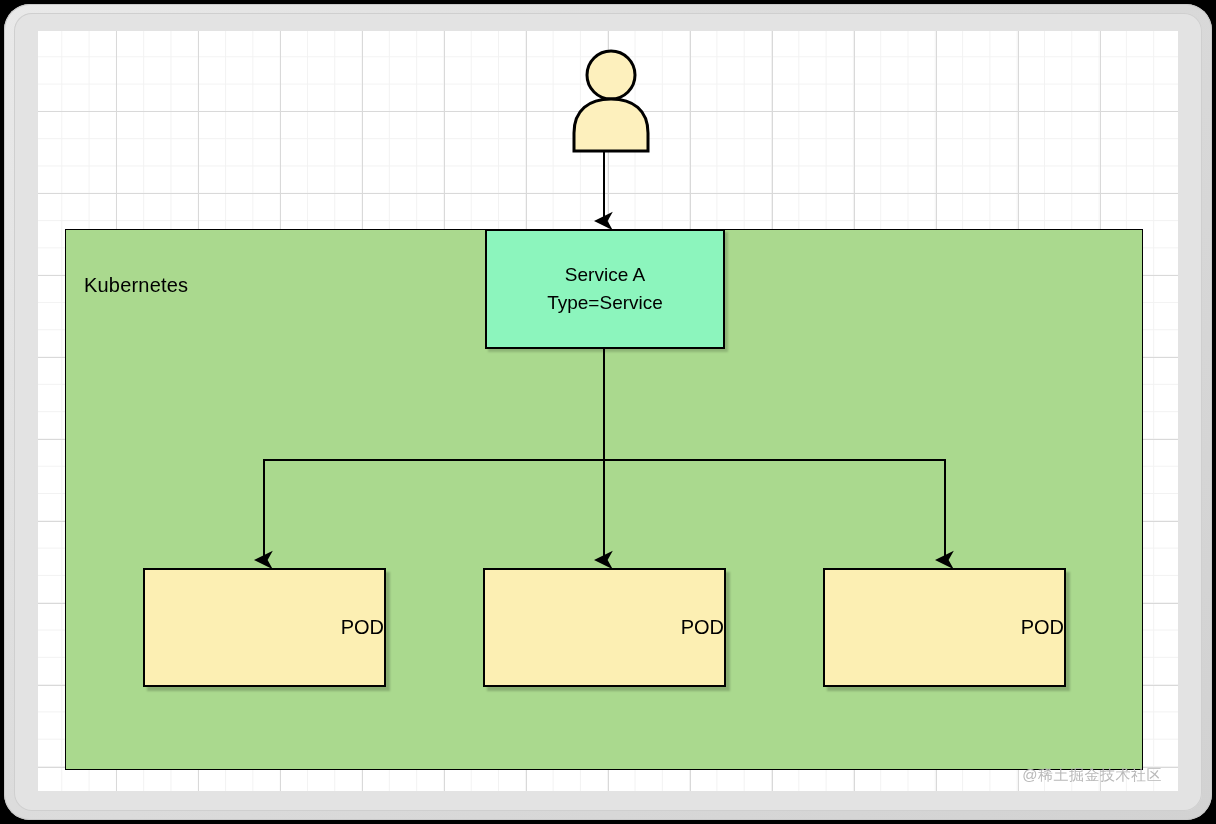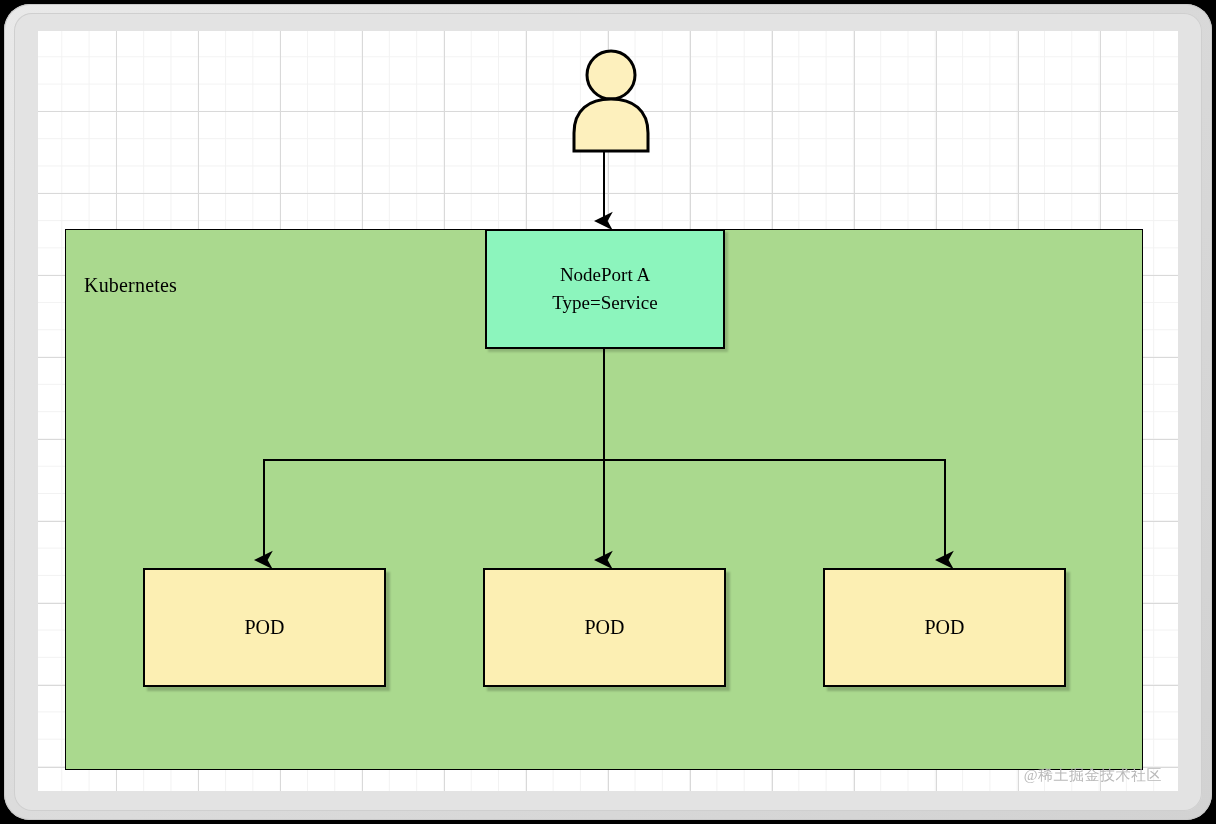--- a/index.html
+++ b/index.html
@@ -16,21 +16,20 @@
   }
 
   
   #frame {
     position: absolute;
     left: 0;
     top: 0;
     width: 1216px;
     height: 824px;
     background: #000000;
-    font-family: Liberation Serif, serif;
   }
   .bezel-outer {
     position: absolute;
     left: 4px;
     top: 4px;
     width: 1208px;
     height: 816px;
     border-radius: 26px;
     background: linear-gradient(135deg, #e9e9e9 0%, #dcdcdc 40%, #d2d2d2 100%);
     box-shadow: inset 0 0 0 1px #c9c9c9;
@@ -107,20 +106,21 @@
     box-shadow: 3px 3px 2px rgba(0,0,0,0.16);
     z-index: 4;
   }
 
   .pod-box {
     width: 243px;
     height: 119px;
     font-size: 20px;
     box-shadow: 4px 4px 2px rgba(0,0,0,0.20);
     z-index: 4;
+    justify-content: flex-end;
   }
   #pod-1 { left: 105px; top: 537px; }
   #pod-2 { left: 445px; top: 537px; }
   #pod-3 { left: 785px; top: 537px; }
 
   
   #actor {
     position: absolute;
     left: 528px;
     top: 18px;
@@ -184,21 +184,21 @@
 
     <div id="actor">
       <svg width="90" height="120" viewBox="0 0 90 120">
         <circle cx="45" cy="26" r="24" fill="#fdf0bd" stroke="#000000" stroke-width="3"></circle>
         <path d="M 8 102 L 8 84 C 8 61 23 50 45 50 C 67 50 82 61 82 84 L 82 102 Z" fill="#fdf0bd" stroke="#000000" stroke-width="3"></path>
       </svg>
     </div>
 
     <div id="service-box" class="node" style="background:#8cf5bd">
       <div>
-        <div>NodePort A</div>
+        <div>Service A</div>
         <div>Type=Service</div>
       </div>
     </div>
 
     <div id="pod-1" class="node pod-box" style="background:#fcefb3">
       <span>POD</span>
     </div>
     <div id="pod-2" class="node pod-box" style="background:#fcefb3">
       <span>POD</span>
     </div>

